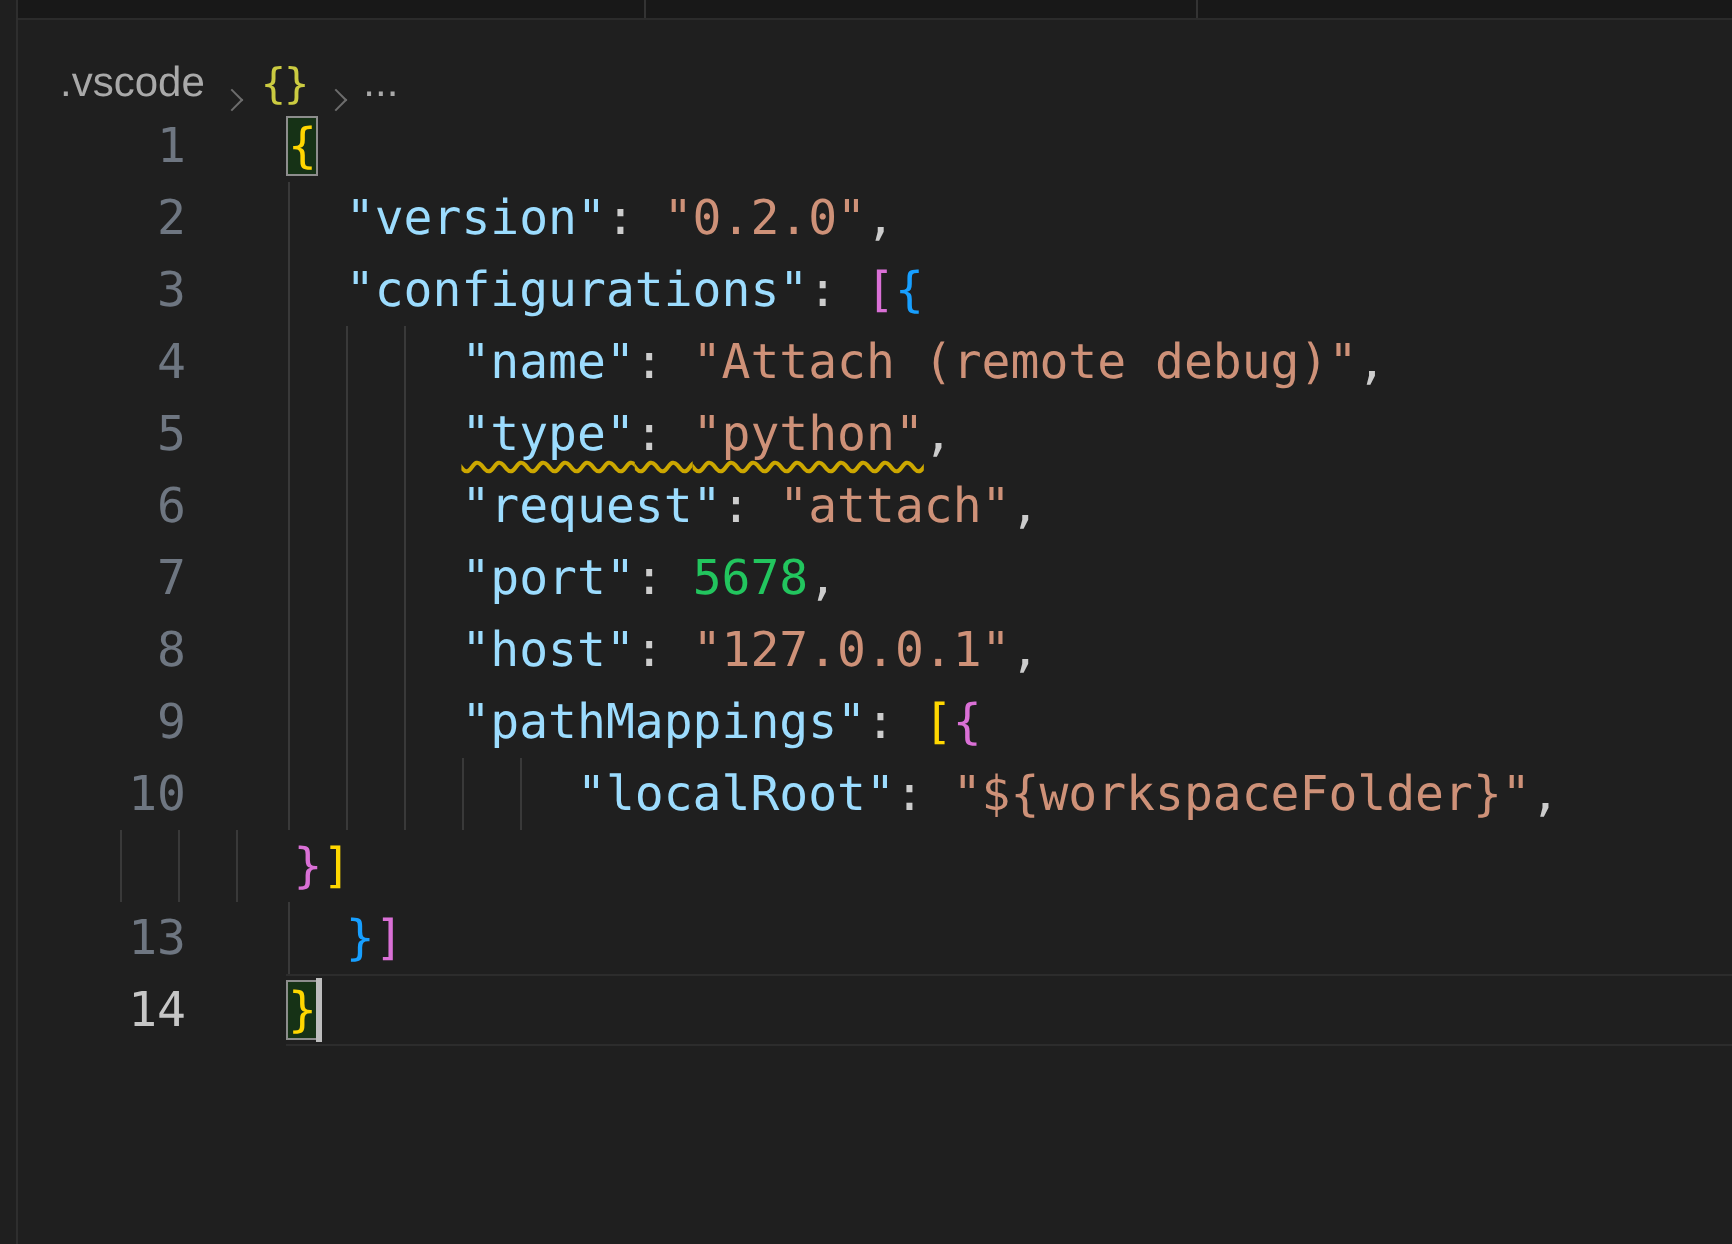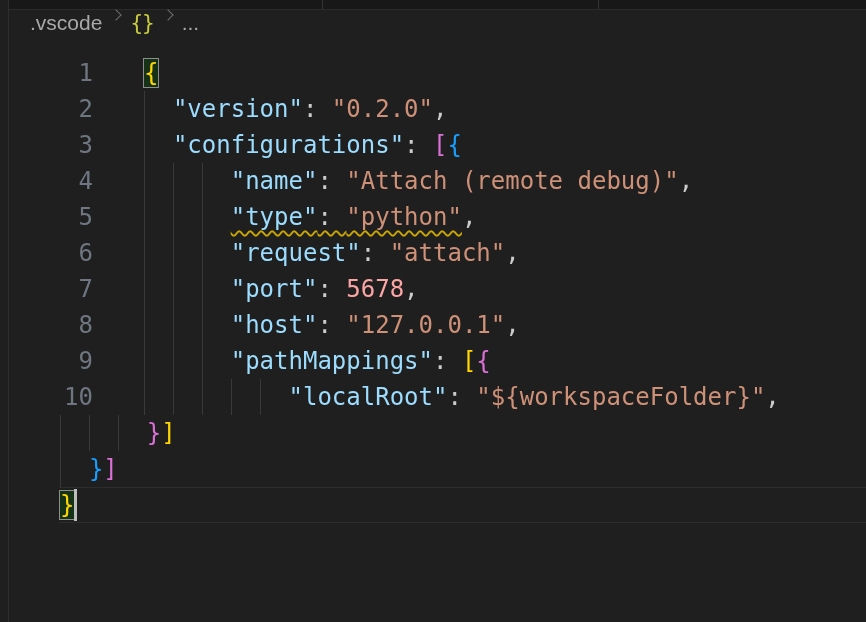--- a/index.html
+++ b/index.html
@@ -3,39 +3,39 @@
 <meta charset="utf-8">
 <style>
   *{box-sizing:border-box;margin:0;padding:0}
   html,body{width:866px;height:622px;background:#1f1f1f;overflow:hidden;position:relative}
 
   .left-border{position:absolute;left:8px;top:0;width:1px;height:622px;background:#2e2e2e}
 
   .tab-strip{position:absolute;left:9px;top:0;width:857px;height:10px;background:#181818;border-bottom:1px solid #2b2b2b}
   .tab-sep{position:absolute;top:0;width:1px;height:9px;background:#333}
 
-  .breadcrumb{position:absolute;left:30px;top:11px;height:43px;display:flex;align-items:flex-start;gap:9px;
+  .breadcrumb{position:absolute;left:30px;top:11px;height:43px;display:flex;align-items:flex-end;gap:9px;
     font:400 21px "Liberation Sans","DejaVu Sans",sans-serif;color:#a9a9a9;white-space:nowrap}
   .chev{width:8px;height:8px;border-top:1.5px solid #6d6d6d;border-right:1.5px solid #6d6d6d;
     transform:rotate(45deg);flex:none;margin:0 1px}
   .bc-icon{color:#cbcb41;font:400 21px "DejaVu Sans Mono",monospace;letter-spacing:-1px}
 
   .code{position:absolute;left:9px;top:55px;width:857px;
     font:400 24px "DejaVu Sans Mono",monospace;line-height:36px;color:#cccccc}
   .row{display:flex;height:36px;position:relative}
   .gutter{width:84px;flex:none;text-align:right;color:#6e7681}
   .row.active .gutter{color:#c6c6c6}
   .codeline{position:relative;margin-left:51px;flex:1;white-space:pre}
   .guide{position:absolute;top:0;bottom:0;width:1px;background:#393939}
   .linehl{position:absolute;left:-1px;right:0;top:0;height:36px;
     border-top:1px solid #2c2c2c;border-bottom:1px solid #2c2c2c;pointer-events:none}
 
   .t-key{color:#9CDCFE}
   .t-str{color:#CE9178}
-  .t-num{color:#fca5a5}
+  .t-num{color:#22c55e}
   .t-pun{color:#cccccc}
   .t-ws{color:#cccccc}
   .t-b1{color:#FFD700}
   .t-b2{color:#DA70D6}
   .t-b3{color:#179FFF}
 
   .box{outline:1px solid #8d8d8d;background:rgba(0,100,0,0.28)}
   .squiggle{text-decoration:underline wavy #CCA700 2px;text-underline-offset:5px;text-decoration-skip-ink:none}
   .cursor{position:absolute;top:2px;width:3px;height:32px;background:#bdbdbd}
 </style>
@@ -95,18 +95,20 @@
       <div class="codeline"><div class="guide" style="left: 0ch;"></div><div class="guide" style="left: 2ch;"></div><div class="guide" style="left: 4ch;"></div><span class="t-ws">      </span><span class="t-key">"pathMappings"</span><span class="t-pun">: </span><span class="t-b1">[</span><span class="t-b2">{</span></div>
     </div>
     <div class="row">
       <div class="gutter">10</div>
       <div class="codeline"><div class="guide" style="left: 0ch;"></div><div class="guide" style="left: 2ch;"></div><div class="guide" style="left: 4ch;"></div><div class="guide" style="left: 6ch;"></div><div class="guide" style="left: 8ch;"></div><span class="t-ws">          </span><span class="t-key">"localRoot"</span><span class="t-pun">: </span><span class="t-str">"${workspaceFolder}"</span><span class="t-pun">,</span></div>
     </div>
     <div class="row">
       <div class="codeline"><div class="guide" style="left: 0ch;"></div><div class="guide" style="left: 2ch;"></div><div class="guide" style="left: 4ch;"></div><span class="t-ws">      </span><span class="t-b2">}</span><span class="t-b1">]</span></div>
     </div>
     <div class="row">
+      <div class="gutter">13</div>
       <div class="codeline"><div class="guide" style="left: 0ch;"></div><span class="t-ws">  </span><span class="t-b3">}</span><span class="t-b2">]</span></div>
     </div>
     <div class="row active">
+      <div class="gutter">14</div>
       <div class="codeline"><div class="linehl"></div><span class="t-b1 box">}</span><div class="cursor" style="left: 1ch;"></div></div>
     </div>
   </div>
 
 </body></html>

